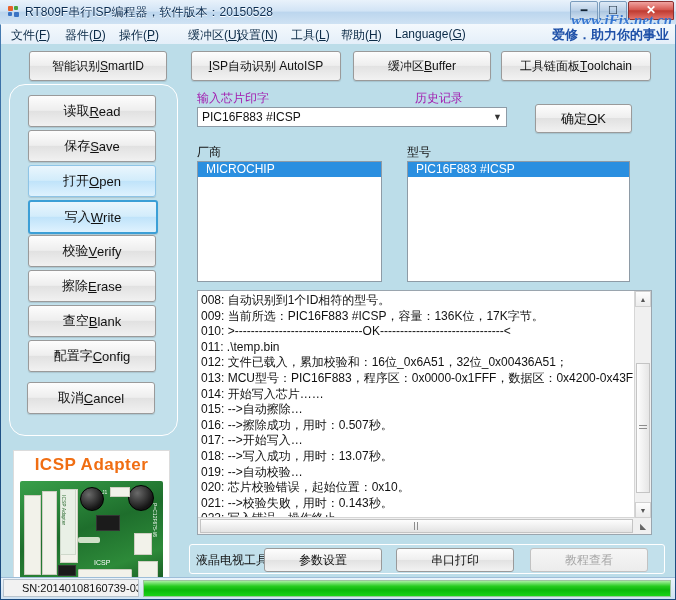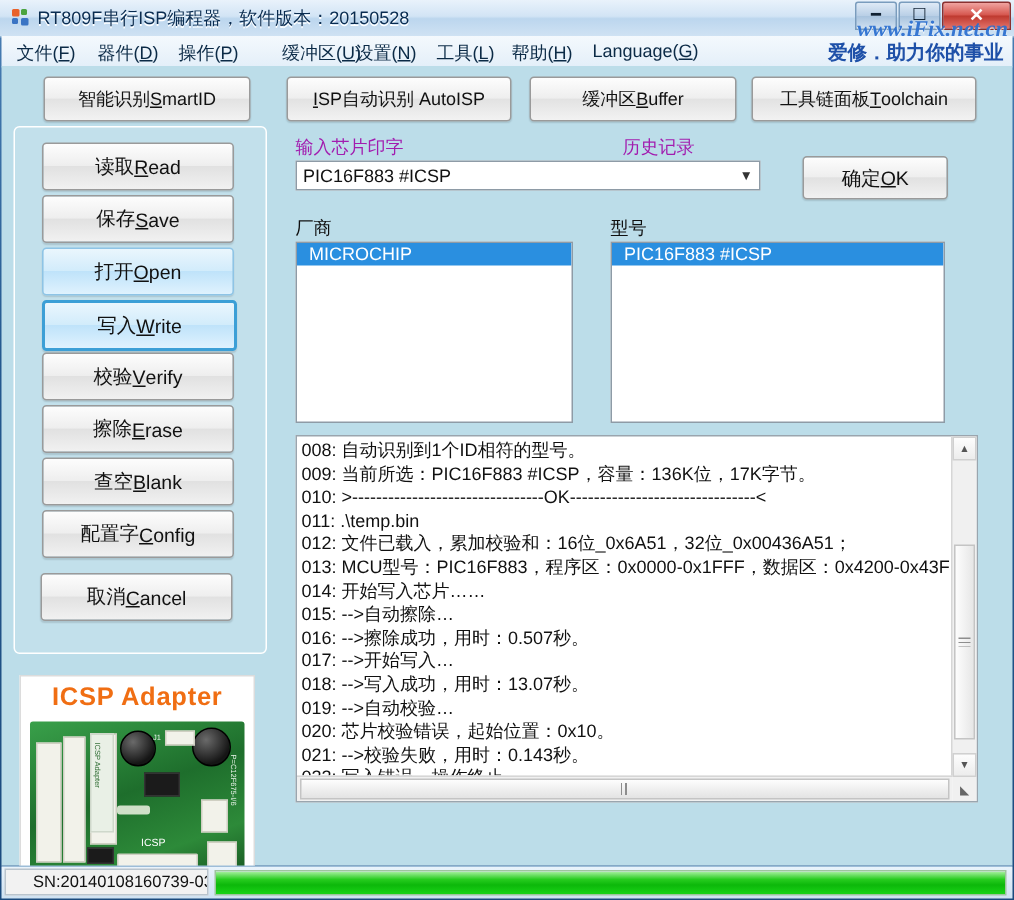--- a/index.html
+++ b/index.html
@@ -81,21 +81,21 @@
     background:linear-gradient(180deg,#fdfdfd 0%,#eeeeee 48%,#e2e2e2 50%,#f2f2f2 100%);
     color:#111;font-size:12px;
     display:flex;align-items:center;justify-content:center;
     box-shadow:0 1px 1px rgba(0,0,0,.12);
     cursor:default;white-space:nowrap;
   }
   .tbtn u{text-decoration:underline;}
   
   .leftpanel{
     position:absolute;left:8px;top:40px;width:167px;height:350px;
-    border:1px solid #ffffff;border-radius:4px;
+    border:1px solid #ffffff;border-radius:16px;
     background:rgba(255,255,255,0.10);
   }
   .sbtn{
     position:absolute;left:18px;width:126px;height:30px;
     border:1px solid #9a9a9a;border-radius:3px;
     background:linear-gradient(180deg,#fdfdfd 0%,#eeeeee 48%,#e1e1e1 50%,#f1f1f1 100%);
     font-size:13px;color:#111;
     display:flex;align-items:center;justify-content:center;
     box-shadow:0 1px 1px rgba(0,0,0,.12);cursor:default;white-space:nowrap;
   }
@@ -384,20 +384,26 @@
           </div>
       </div>
       <div class="hsb">
         <div class="thumb">
             <i></i>
           </div>
       </div>
       <div class="corner">◣</div>
     </div>
 
+    <div class="botrow">
+      <span class="botlbl">液晶电视工具</span>
+      <div class="bbtn" style="left:74px;width:116px">参数设置</div>
+      <div class="bbtn" style="left:206px;width:116px">串口打印</div>
+      <div class="bbtn disabled" style="left:340px;width:116px">教程查看</div>
+    </div>
 
   </div>
 
   <div class="statusbar">
     <div class="sn">SN:20140108160739-0332</div>
     <div class="prog">
       <div class="fill" style="width: 100%;"></div>
     </div>
   </div>
 

